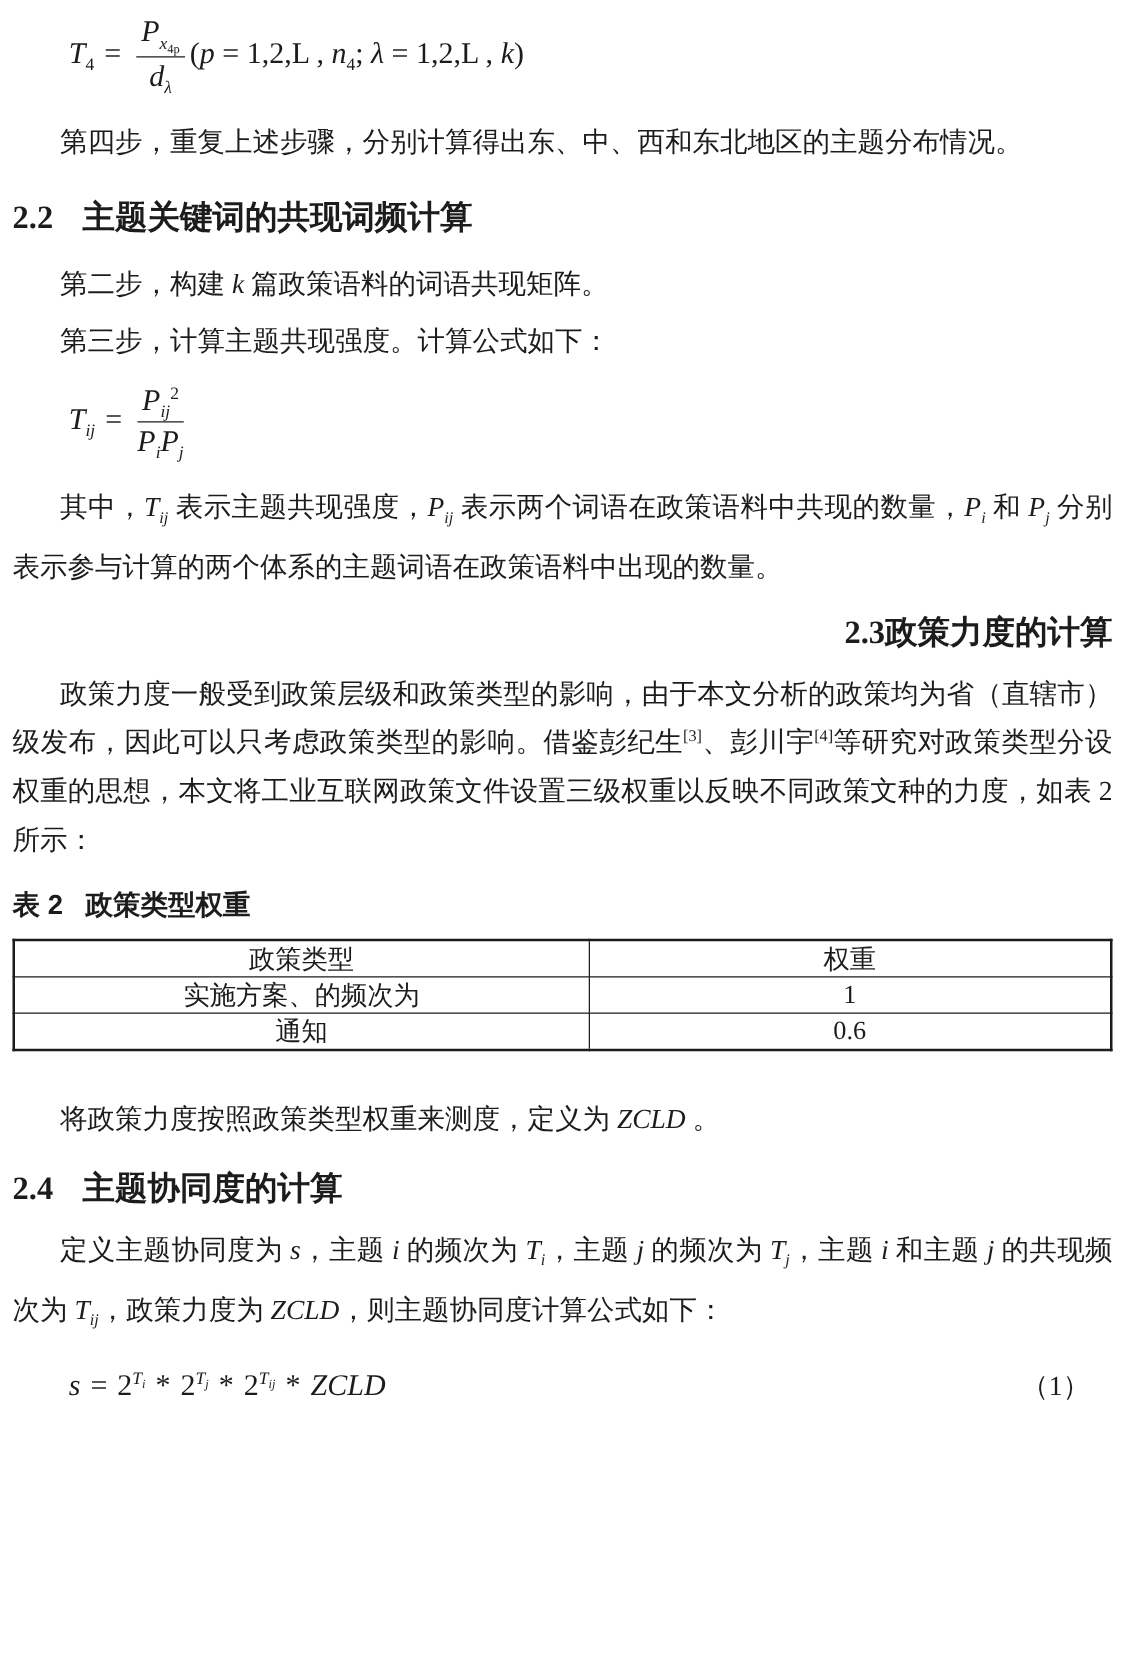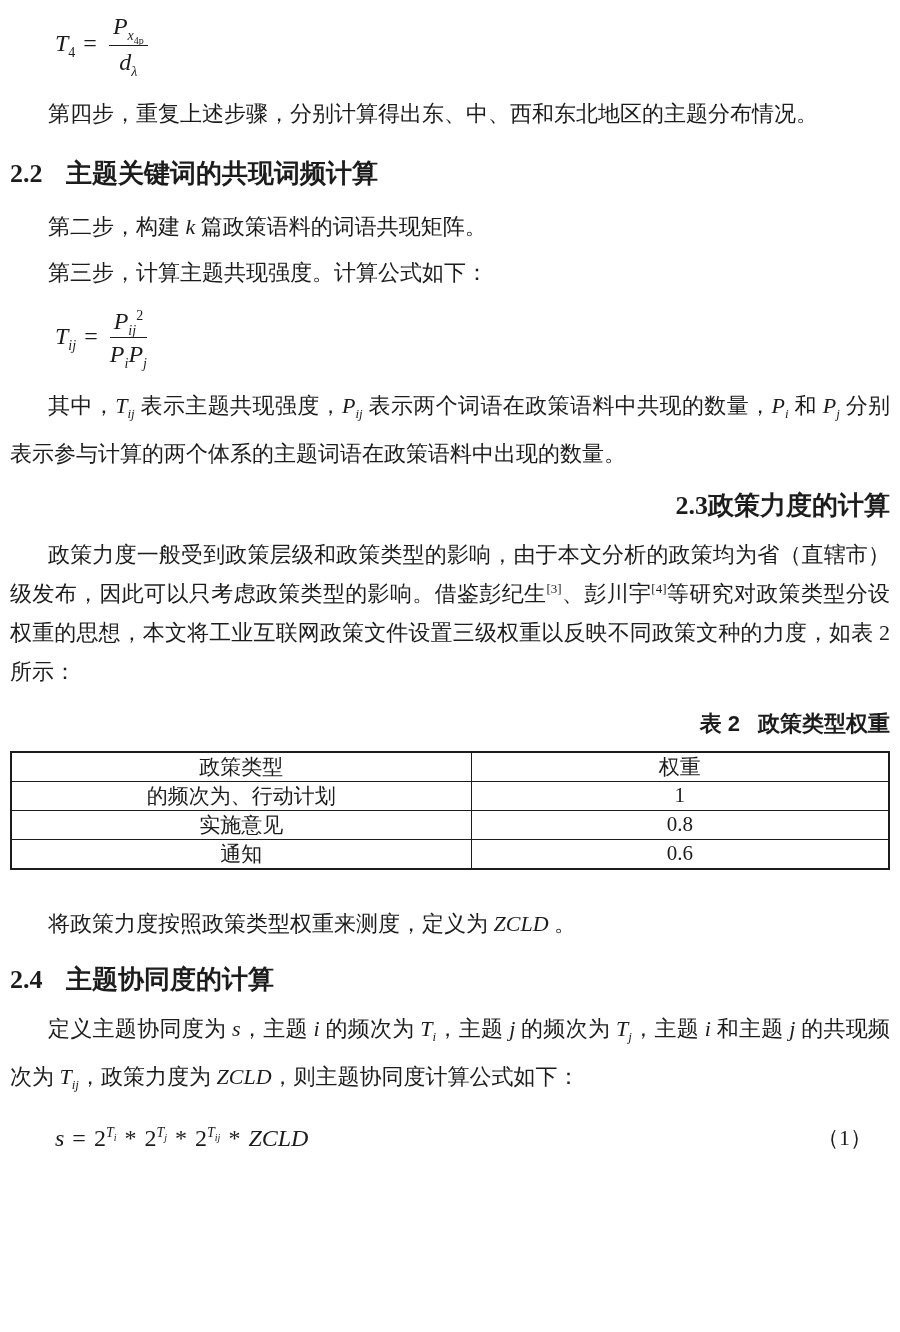--- a/index.html
+++ b/index.html
@@ -91,21 +91,21 @@
   .m-table { margin-top: 12px; }
   .m-zcld { margin-top: 34px; }
   .m-h24 { margin-top: 22px; }
   .m-define { margin-top: 12px; }
   .m-f3 { margin-top: 22px; }
   .m-h3 { margin-top: 52px; }
   .m-h31 { margin-top: 22px; }
 
   
   .tbl-caption {
-    text-align: right;
+    text-align: left;
     font-weight: bold;
     font-size: 22px;
     font-family: "Liberation Sans", "DejaVu Sans", sans-serif;
   }
   .tbl-caption .cap-label { margin-right: 18px; }
 
   
   table.wtable {
     width: 100%;
     border-collapse: collapse;
@@ -135,20 +135,21 @@
 
 <div class="page">
 
   <div class="formula m-f1">
     <span><span class="mi">T</span><sub>4</sub></span>
     <span class="op">=</span>
     <span class="frac">
       <span class="fnum"><span class="mi">P</span><sub><span class="mi">x</span><sub>4p</sub></sub></span>
       <span class="fden"><span class="mi">d</span><sub class="mi">λ</sub></span>
     </span>
+    <span><span>(</span><span class="mi">p</span><span> = 1,2,L , </span><span class="mi">n</span><sub>4</sub><span>; </span><span class="mi">λ</span><span> = 1,2,L , </span><span class="mi">k</span><span>)</span></span>
   </div>
 
   <p class="bp indent m-step4">第四步，重复上述步骤，分别计算得出东、中、西和东北地区的主题分布情况。</p>
 
   <h3 class="hsub m-h22">
     <span class="no">2.2</span><span class="txt">主题关键词的共现词频计算</span>
   </h3>
 
 
   <p class="bp indent m-step2">
@@ -184,26 +185,22 @@
 
   <table class="wtable m-table">
     <thead>
       <tr>
         <th class="col-type">政策类型</th>
         <th>权重</th>
       </tr>
     </thead>
     <tbody>
       <tr>
-        <td>的频次为、行动计划</td>
+        <td>实施方案、的频次为</td>
         <td>1</td>
-      </tr>
-      <tr>
-        <td>实施意见</td>
-        <td>0.8</td>
       </tr>
       <tr>
         <td>通知</td>
         <td>0.6</td>
       </tr>
     </tbody>
   </table>
 
   <p class="bp indent m-zcld">
     <span>将政策力度按照政策类型权重来测度，定义为 </span><span class="mi">ZCLD</span><span> 。</span>

